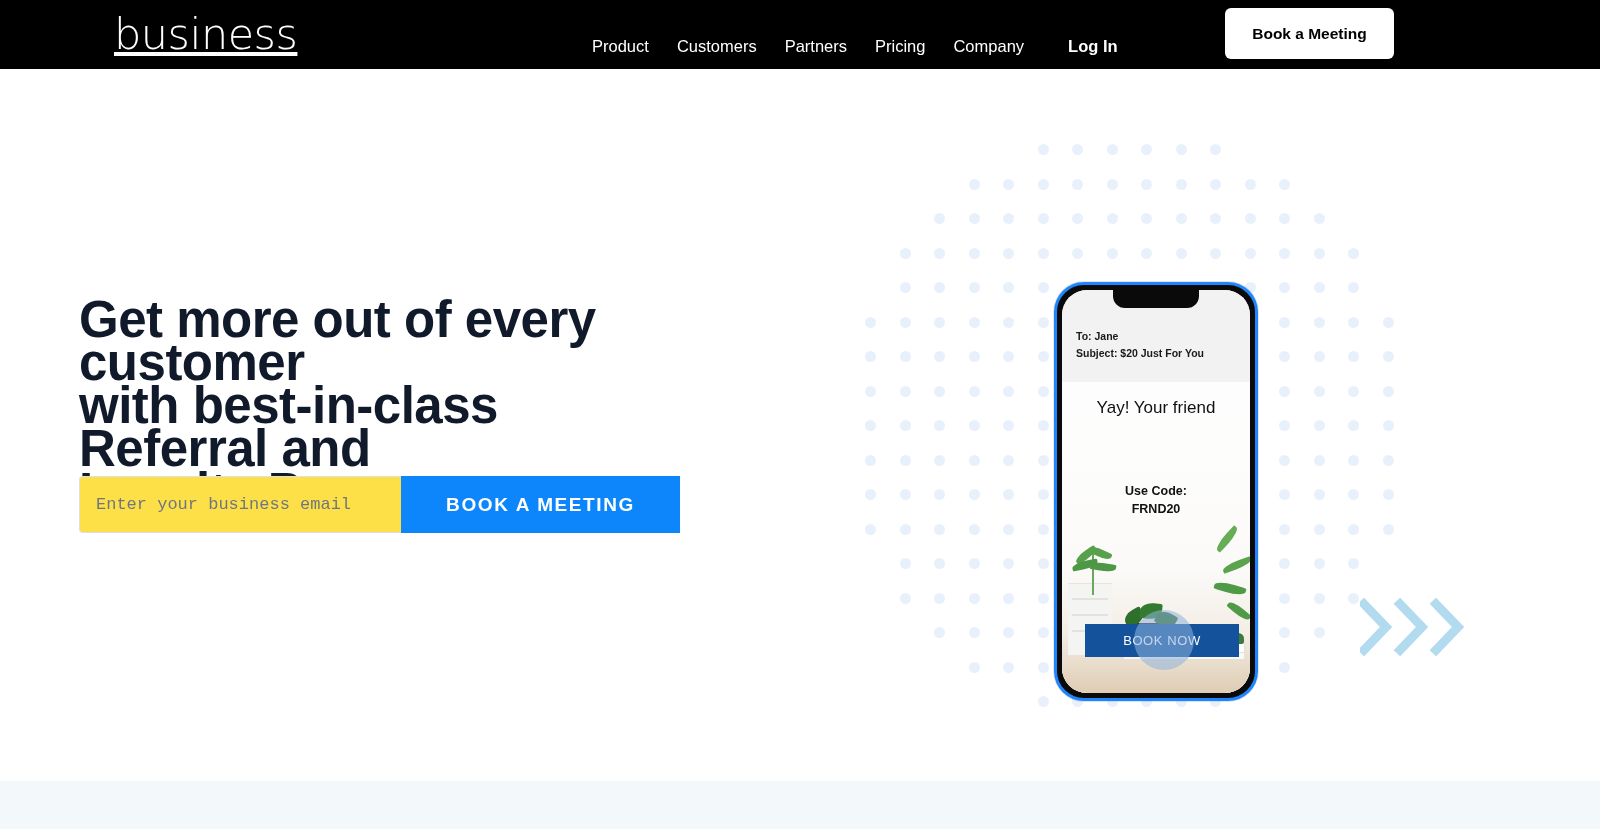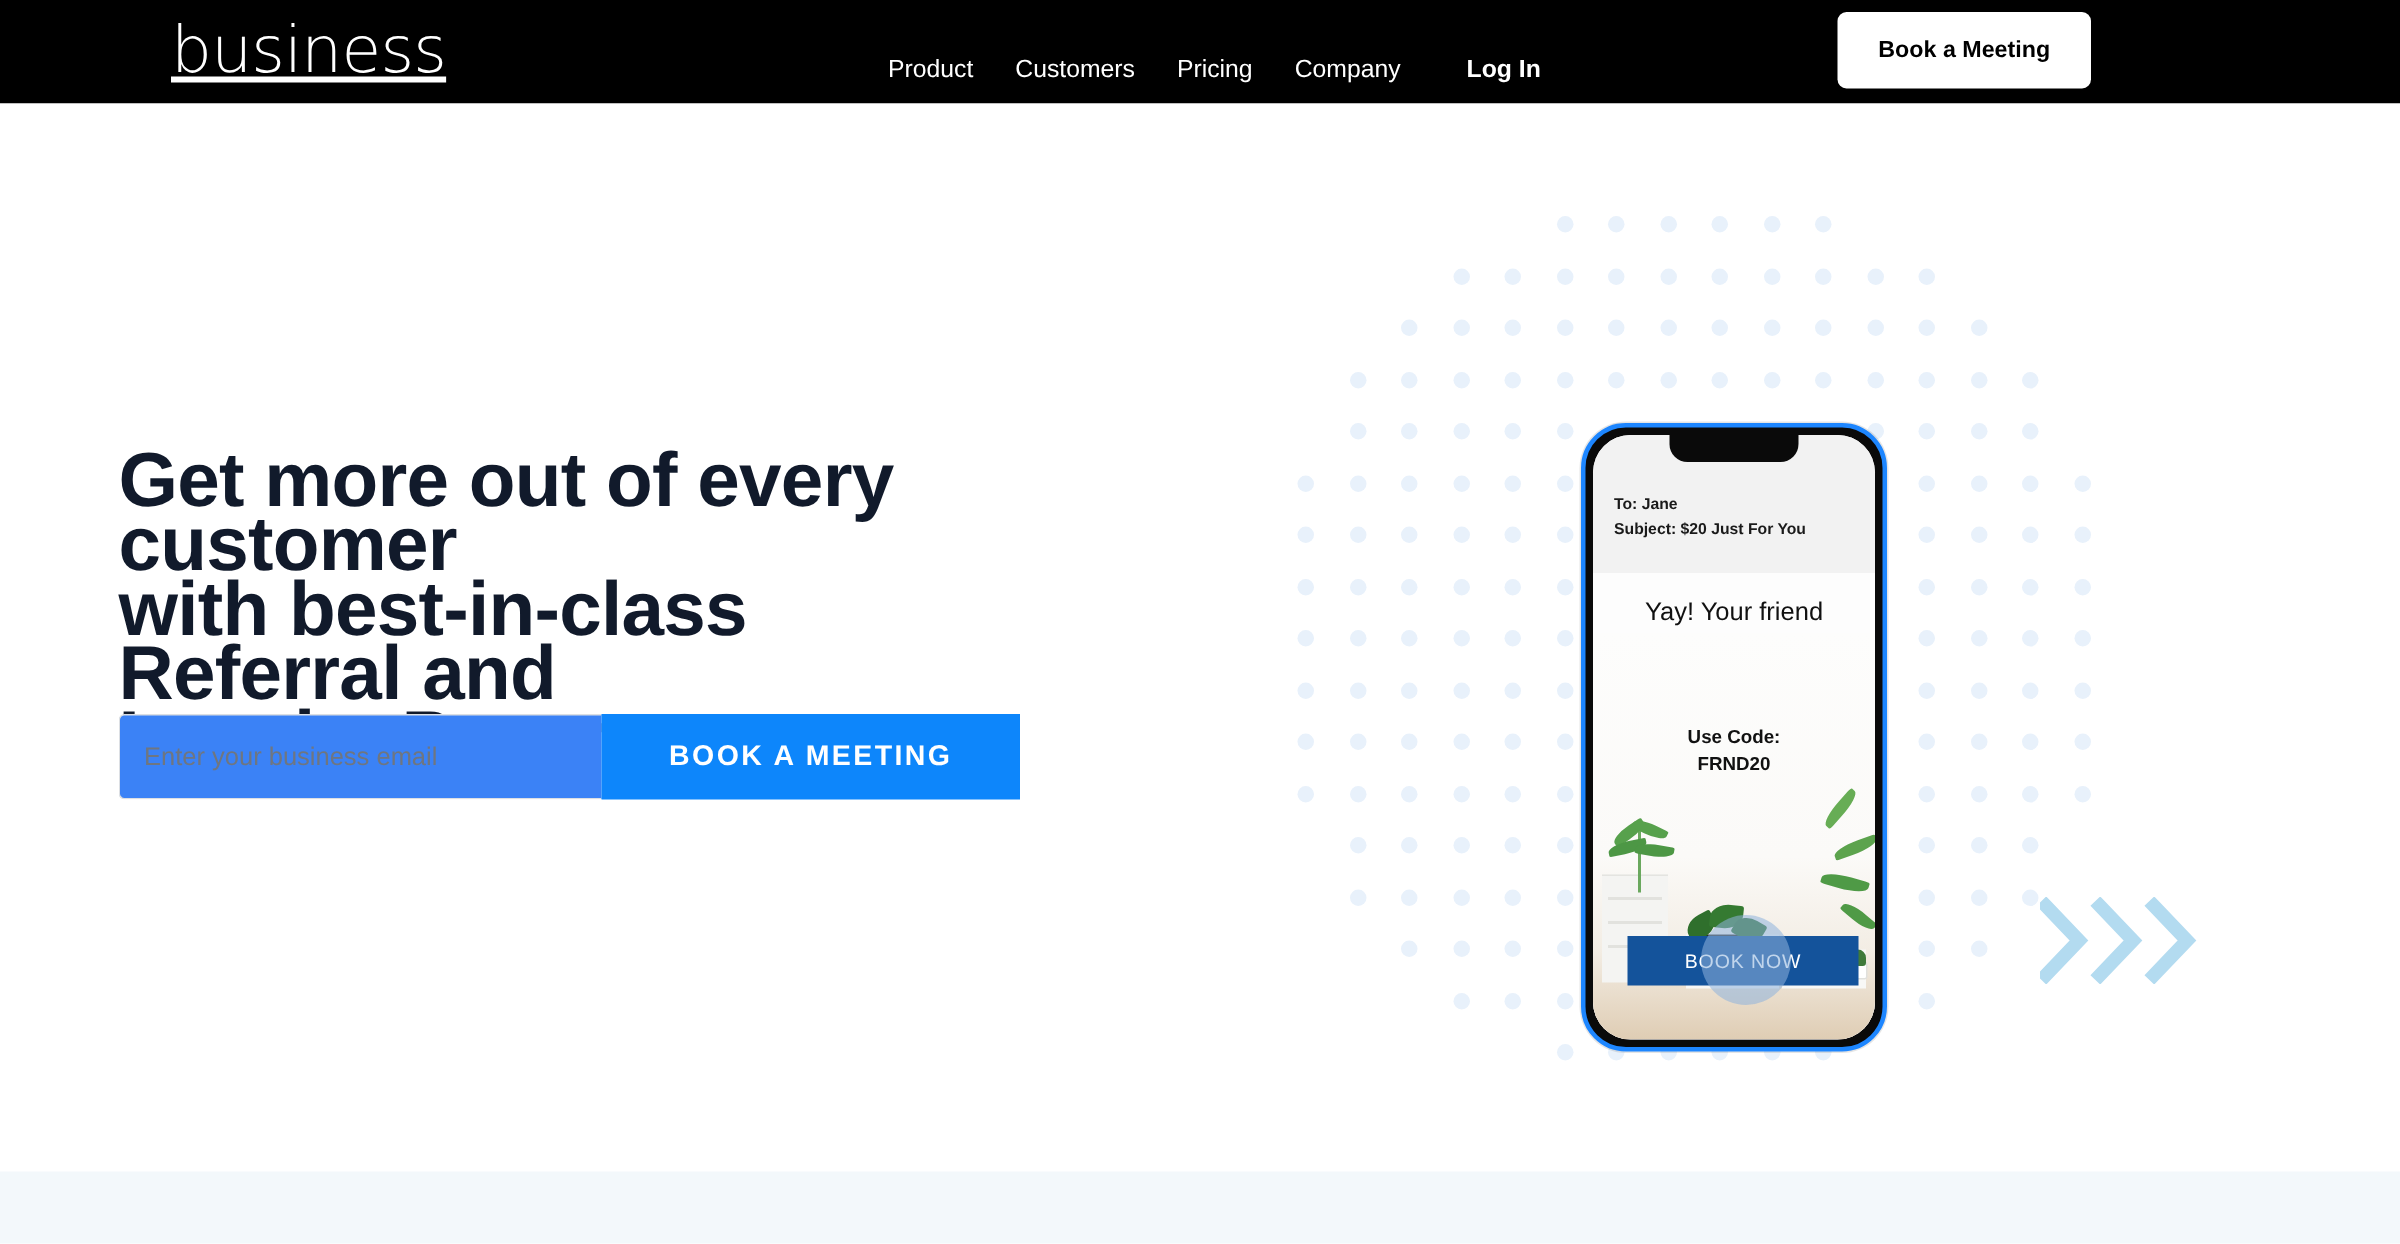--- a/index.html
+++ b/index.html
@@ -105,24 +105,24 @@
     width: 601px;
     height: 57px;
   }
   .email-input {
     width: 322px;
     height: 57px;
     border: 1px solid #dcdfe3;
     border-right: none;
     border-radius: 4px 0 0 4px;
     padding: 0 16px;
-    font-family: Liberation Sans, sans-serif;
+    font-family: Liberation Mono, monospace;
     font-size: 17px;
     color: #333b47;
-    background: #3b82f6;
+    background: #fde047;
     outline: none;
   }
   .email-input::placeholder { color: #6f7680; }
   .submit-cta {
     width: 279px;
     height: 57px;
     background: #0d86fb;
     color: #ffffff;
     border: none;
     border-radius: 0;
@@ -344,20 +344,21 @@
 </style>
 </head>
 <body>
 
 <header class="site-header">
   <a class="brand-logo" href="#">business</a>
 
   <nav class="main-nav">
     <a class="nav-link" href="#">Product</a>
     <a class="nav-link" href="#">Customers</a>
+    <a class="nav-link" href="#">Partners</a>
     <a class="nav-link" href="#">Pricing</a>
     <a class="nav-link" href="#">Company</a>
     <a class="nav-link login" href="#">Log In</a>
   </nav>
 
   <button class="header-cta">Book a Meeting</button>
 </header>
 
 <section class="hero">
 

